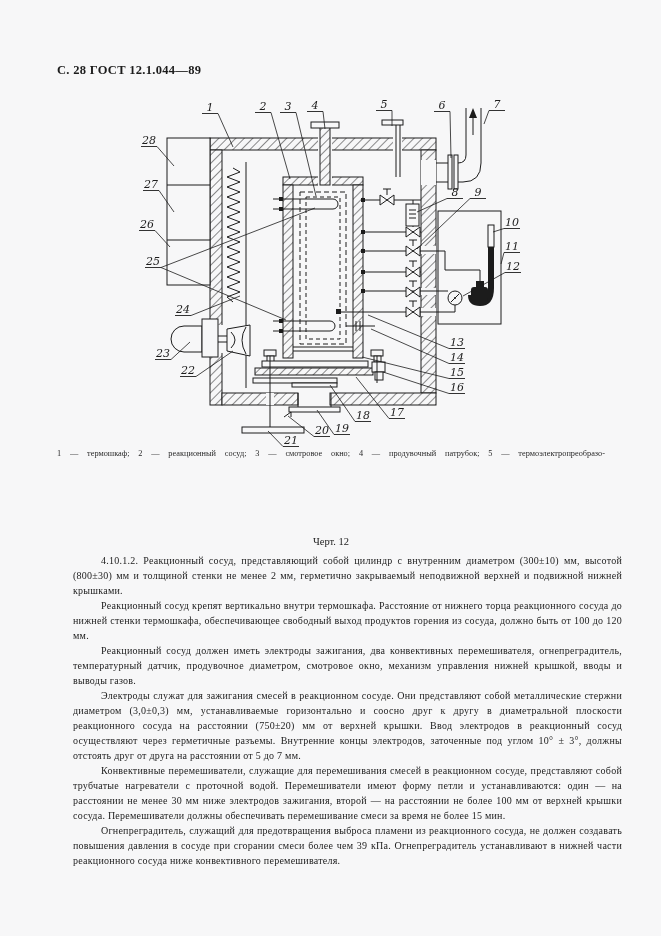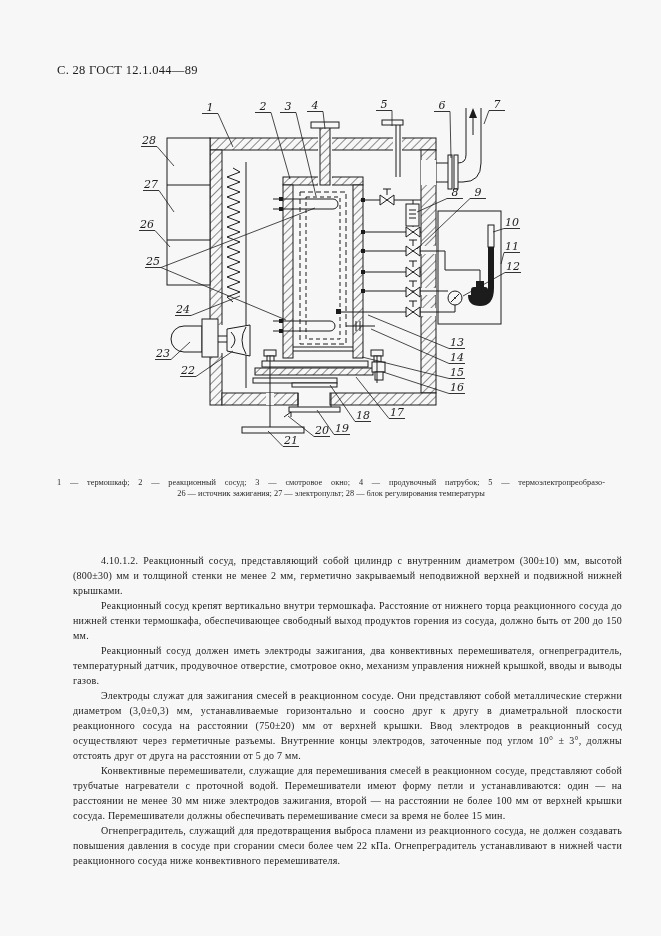--- a/index.html
+++ b/index.html
@@ -6,25 +6,25 @@
   .page{
     position:relative;
     width:661px;height:936px;
     background:#f7f7f8;
     font-family:"Liberation Serif", serif;
     color:#1c1c1c;
     overflow:hidden;
   }
   .header{
     position:absolute;left:57px;top:63px;
-    font-size:12.5px;font-weight:normal;letter-spacing:.3px;
+    font-size:12.5px;font-weight:bold;letter-spacing:.3px;
   }
   .figure-wrap{position:absolute;left:95px;top:93px;width:470px;height:362px;}
   .legend{
-    position:absolute;left:57px;top:477px;width:548px;
+    position:absolute;left:57px;top:448px;width:548px;
     font-size:8.3px;line-height:11px;color:#2a2a2a;
   }
   .legend .ln{text-align:justify;text-align-last:justify;}
   .legend .ln.center{text-align:center;text-align-last:center;}
   .fig-num{
     position:absolute;left:57px;top:536px;width:548px;
     text-align:center;font-size:10.5px;
   }
   .bodytext{
     position:absolute;left:73px;top:553px;width:549px;
@@ -333,26 +333,26 @@
           <text x="151" y="188" text-anchor="middle" class="callout">27</text>
           <line x1="157" y1="146.5" x2="174" y2="166" stroke="#1c1c1c" stroke-width="0.8"></line>
           <line x1="141" y1="146.5" x2="157" y2="146.5" stroke="#1c1c1c" stroke-width="0.9"></line>
           <text x="149" y="144" text-anchor="middle" class="callout">28</text>
         </g>
     </svg>
   </div>
 
   <div class="legend">
     <div class="ln">1 — термошкаф; 2 — реакционный сосуд; 3 — смотровое окно; 4 — продувочный патрубок; 5 — термоэлектропреобразо-</div>
-    <div class="ln center">26 — источник зажигания; 27 — электропульт; 28 — блок регулирования температуры</div>
   </div>
 
+  <div class="fig-num">Черт. 12</div>
 
   <div class="bodytext">
     <p>4.10.1.2. Реакционный сосуд, представляющий собой цилиндр с внутренним диаметром (300±10) мм, высотой (800±30) мм и толщиной стенки не менее 2 мм, герметично закрываемый неподвижной верхней и подвижной нижней крышками.</p>
-    <p>Реакционный сосуд крепят вертикально внутри термошкафа. Расстояние от нижнего торца реакционного сосуда до нижней стенки термошкафа, обеспечивающее свободный выход продуктов горения из сосуда, должно быть от 200 до 150 мм.</p>
-    <p>Реакционный сосуд должен иметь электроды зажигания, два конвективных перемешивателя, огнепреградитель, температурный датчик, продувочное отверстие, смотровое окно, механизм управления нижней крышкой, вводы и выводы газов.</p>
+    <p>Реакционный сосуд крепят вертикально внутри термошкафа. Расстояние от нижнего торца реакционного сосуда до нижней стенки термошкафа, обеспечивающее свободный выход продуктов горения из сосуда, должно быть от 100 до 120 мм.</p>
+    <p>Реакционный сосуд должен иметь электроды зажигания, два конвективных перемешивателя, огнепреградитель, температурный датчик, продувочное диаметром, смотровое окно, механизм управления нижней крышкой, вводы и выводы газов.</p>
     <p>Электроды служат для зажигания смесей в реакционном сосуде. Они представляют собой металлические стержни диаметром (3,0±0,3) мм, устанавливаемые горизонтально и соосно друг к другу в диаметральной плоскости реакционного сосуда на расстоянии (750±20) мм от верхней крышки. Ввод электродов в реакционный сосуд осуществляют через герметичные разъемы. Внутренние концы электродов, заточенные под углом 10° ± 3°, должны отстоять друг от друга на расстоянии от 5 до 7 мм.</p>
     <p>Конвективные перемешиватели, служащие для перемешивания смесей в реакционном сосуде, представляют собой трубчатые нагреватели с проточной водой. Перемешиватели имеют форму петли и устанавливаются: один — на расстоянии не менее 30 мм ниже электродов зажигания, второй — на расстоянии не более 100 мм от верхней крышки сосуда. Перемешиватели должны обеспечивать перемешивание смеси за время не более 15 мин.</p>
-    <p>Огнепреградитель, служащий для предотвращения выброса пламени из реакционного сосуда, не должен создавать повышения давления в сосуде при сгорании смеси более чем 22 кПа. Огнепреградитель устанавливают в нижней части реакционного сосуда ниже конвективного перемешивателя.</p>
+    <p>Огнепреградитель, служащий для предотвращения выброса пламени из реакционного сосуда, не должен создавать повышения давления в сосуде при сгорании смеси более чем 39 кПа. Огнепреградитель устанавливают в нижней части реакционного сосуда ниже конвективного перемешивателя.</p>
   </div>
 
 </div>
 
 </body></html>

